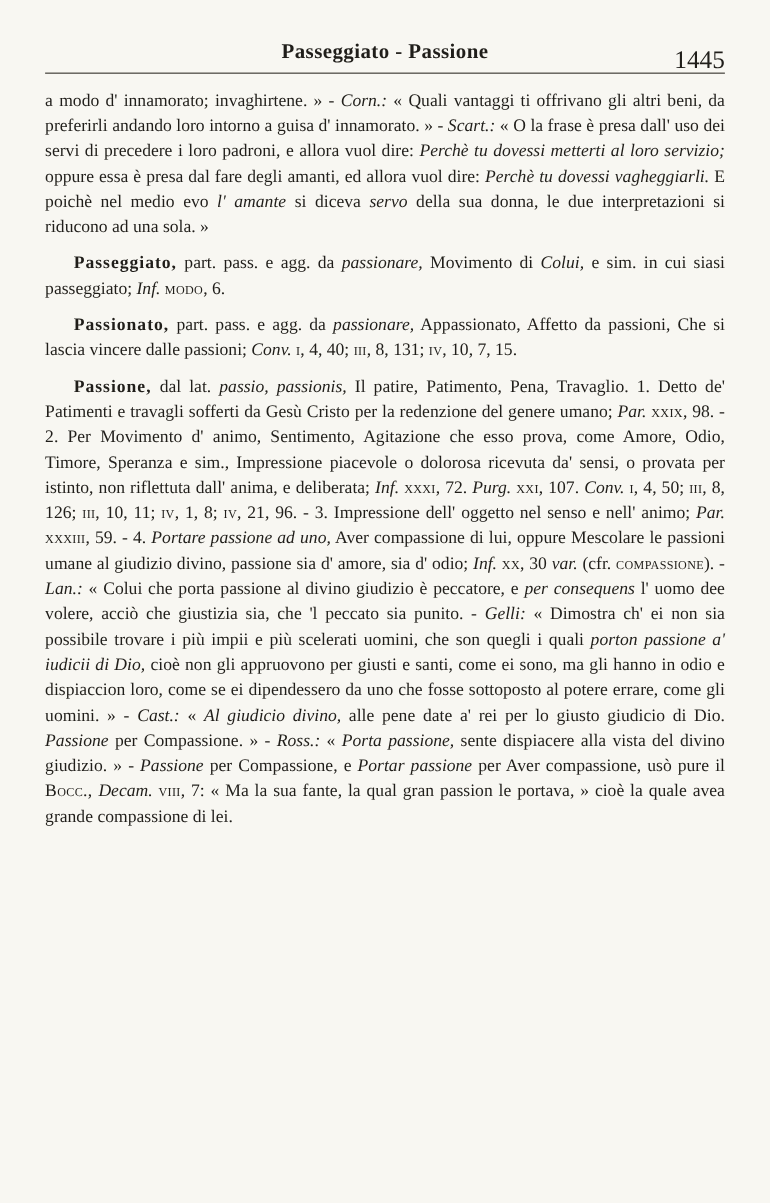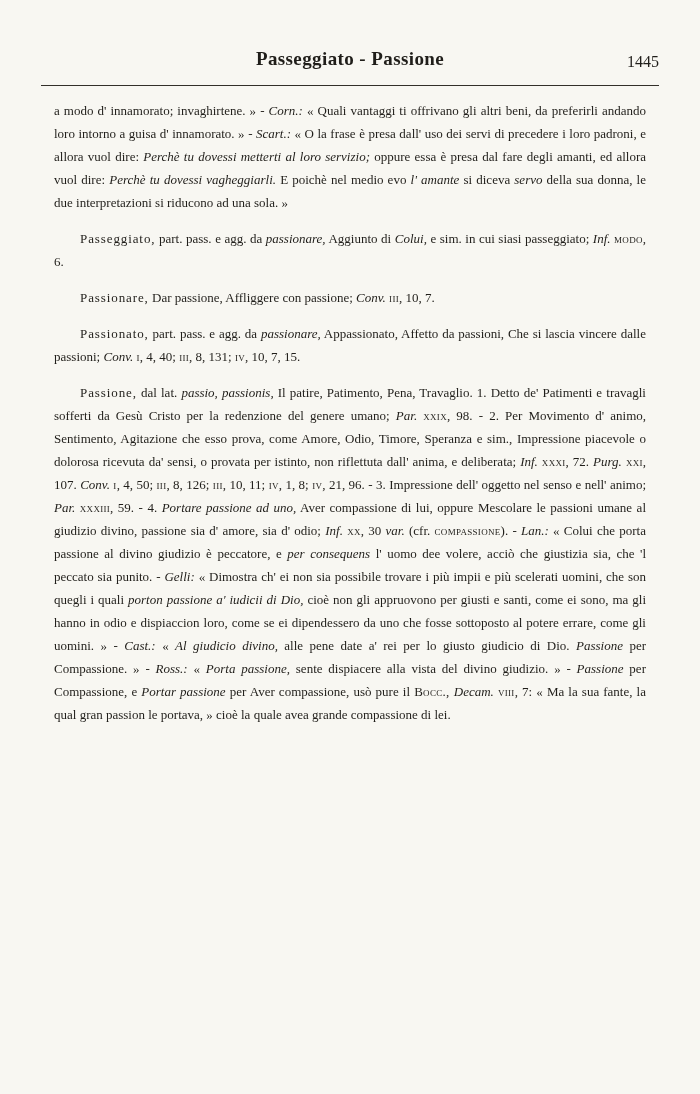--- a/index.html
+++ b/index.html
@@ -12,71 +12,70 @@
     position: relative;
     width: 700px;
     height: 1094px;
     overflow: hidden;
     background: var(--paper, #f8f7f2);
     color: var(--ink, #201e1a);
   }
   .running-head {
     position: relative;
     width: 618px;
-    margin: 15px auto;
+    margin: 4px auto;
     padding-top: 33px;
   }
   .running-head .title {
     text-align: center;
     font-weight: bold;
     font-size: 19px;
     letter-spacing: 0.4px;
   }
   .running-head .folio {
     position: absolute;
     right: 0;
     top: 38px;
-    font-size: 16px;
+    font-size: 23px;
   }
   .head-rule {
     width: 618px;
     margin: 7px auto 0 auto;
     border: 0;
     border-bottom: 1.7px solid #33302a;
     height: 0;
   }
   .text-block {
     width: 618px;
     margin: 13px auto 0 auto;
     hyphens: auto;
   }
   p.para {
-    margin: 13px;
-    font-size: 13px;
+    margin: 0;
+    font-size: 16px;
     line-height: 23px;
     text-align: justify;
     color: var(--ink, #201e1a);
   }
   p.entry {
     margin-top: 10px;
     text-indent: 26px;
   }
   .i  { font-style: italic; }
-  .b  { font-weight: normal; letter-spacing: 0.9px; }
+  .b  { font-weight: bold; letter-spacing: 0.9px; }
   .sc { font-variant: small-caps; letter-spacing: 0.3px; }
 </style>
 </head>
 <body>
 
 <div class="page">
   <div class="running-head">
     <div class="title">Passeggiato - Passione</div>
     <div class="folio">1445</div>
   </div>
   <hr class="head-rule">
   <div class="text-block">
       <p class="para"><span>a modo d' innamorato; invaghirtene. » - </span><span class="i">Corn.:</span><span> « Quali vantaggi ti offrivano gli altri beni, da preferirli andando loro intorno a guisa d' innamorato. » - </span><span class="i">Scart.:</span><span> « O la frase è presa dall' uso dei servi di precedere i loro padroni, e allora vuol dire: </span><span class="i">Perchè tu dovessi metterti al loro servizio;</span><span> oppure essa è presa dal fare degli amanti, ed allora vuol dire: </span><span class="i">Perchè tu dovessi vagheggiarli.</span><span> E poichè nel medio evo </span><span class="i">l' amante</span><span> si diceva </span><span class="i">servo</span><span> della sua donna, le due interpretazioni si riducono ad una sola. »</span></p>
-      <p class="para entry"><span class="b">Passeggiato,</span><span> part. pass. e agg. da </span><span class="i">passionare,</span><span> Aggiunto di </span><span class="i">Colui,</span><span> e sim. in cui siasi passeggiato; </span><span class="i">Inf.</span><span> </span><span class="sc">modo</span><span>, 6.</span></p>
-      <p class="para entry"><span class="b">Passionare,</span><span> Dar passione, Affliggere con passione; </span><span class="i">Conv.</span><span> </span><span class="sc">iii</span><span>, 10, 7.</span></p>
+      <p class="para entry"><span class="b">Passeggiato,</span><span> part. pass. e agg. da </span><span class="i">passionare,</span><span> Movimento di </span><span class="i">Colui,</span><span> e sim. in cui siasi passeggiato; </span><span class="i">Inf.</span><span> </span><span class="sc">modo</span><span>, 6.</span></p>
       <p class="para entry"><span class="b">Passionato,</span><span> part. pass. e agg. da </span><span class="i">passionare,</span><span> Appassionato, Affetto da passioni, Che si lascia vincere dalle passioni; </span><span class="i">Conv.</span><span> </span><span class="sc">i</span><span>, 4, 40; </span><span class="sc">iii</span><span>, 8, 131; </span><span class="sc">iv</span><span>, 10, 7, 15.</span></p>
       <p class="para entry"><span class="b">Passione,</span><span> dal lat. </span><span class="i">passio, passionis,</span><span> Il patire, Patimento, Pena, Travaglio. 1. Detto de' Patimenti e travagli sofferti da Gesù Cristo per la redenzione del genere umano; </span><span class="i">Par.</span><span> </span><span class="sc">xxix</span><span>, 98. - 2. Per Movimento d' animo, Sentimento, Agitazione che esso prova, come Amore, Odio, Timore, Speranza e sim., Impressione piacevole o dolorosa ricevuta da' sensi, o provata per istinto, non riflettuta dall' anima, e deliberata; </span><span class="i">Inf.</span><span> </span><span class="sc">xxxi</span><span>, 72. </span><span class="i">Purg.</span><span> </span><span class="sc">xxi</span><span>, 107. </span><span class="i">Conv.</span><span> </span><span class="sc">i</span><span>, 4, 50; </span><span class="sc">iii</span><span>, 8, 126; </span><span class="sc">iii</span><span>, 10, 11; </span><span class="sc">iv</span><span>, 1, 8; </span><span class="sc">iv</span><span>, 21, 96. - 3. Impressione dell' oggetto nel senso e nell' animo; </span><span class="i">Par.</span><span> </span><span class="sc">xxxiii</span><span>, 59. - 4. </span><span class="i">Portare passione ad uno,</span><span> Aver compassione di lui, oppure Mescolare le passioni umane al giudizio divino, passione sia d' amore, sia d' odio; </span><span class="i">Inf.</span><span> </span><span class="sc">xx</span><span>, 30 </span><span class="i">var.</span><span> (cfr. </span><span class="sc">compassione</span><span>). - </span><span class="i">Lan.:</span><span> « Colui che porta passione al divino giudizio è peccatore, e </span><span class="i">per consequens</span><span> l' uomo dee volere, acciò che giustizia sia, che 'l peccato sia punito. - </span><span class="i">Gelli:</span><span> « Dimostra ch' ei non sia possibile trovare i più impii e più scelerati uomini, che son quegli i quali </span><span class="i">porton passione a' iudicii di Dio,</span><span> cioè non gli appruovono per giusti e santi, come ei sono, ma gli hanno in odio e dispiaccion loro, come se ei dipendessero da uno che fosse sottoposto al potere errare, come gli uomini. » - </span><span class="i">Cast.:</span><span> « </span><span class="i">Al giudicio divino,</span><span> alle pene date a' rei per lo giusto giudicio di Dio. </span><span class="i">Passione</span><span> per Compassione. » - </span><span class="i">Ross.:</span><span> « </span><span class="i">Porta passione,</span><span> sente dispiacere alla vista del divino giudizio. » - </span><span class="i">Passione</span><span> per Compassione, e </span><span class="i">Portar passione</span><span> per Aver compassione, usò pure il </span><span class="sc">Bocc.,</span><span> </span><span class="i">Decam.</span><span> </span><span class="sc">viii</span><span>, 7: « Ma la sua fante, la qual gran passion le portava, » cioè la quale avea grande compassione di lei.</span></p>
     </div>
 </div>
 
 </body></html>

